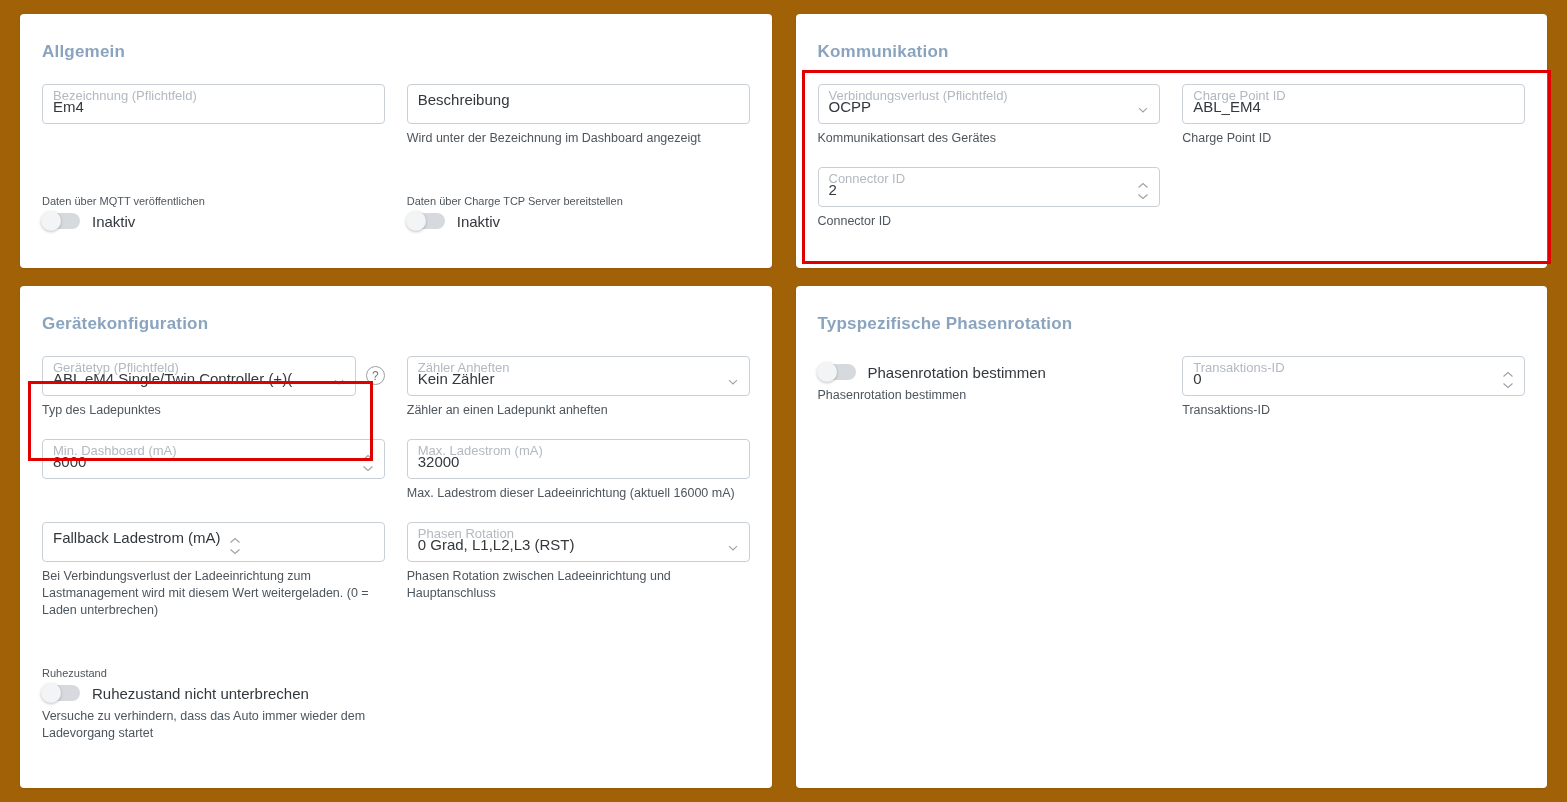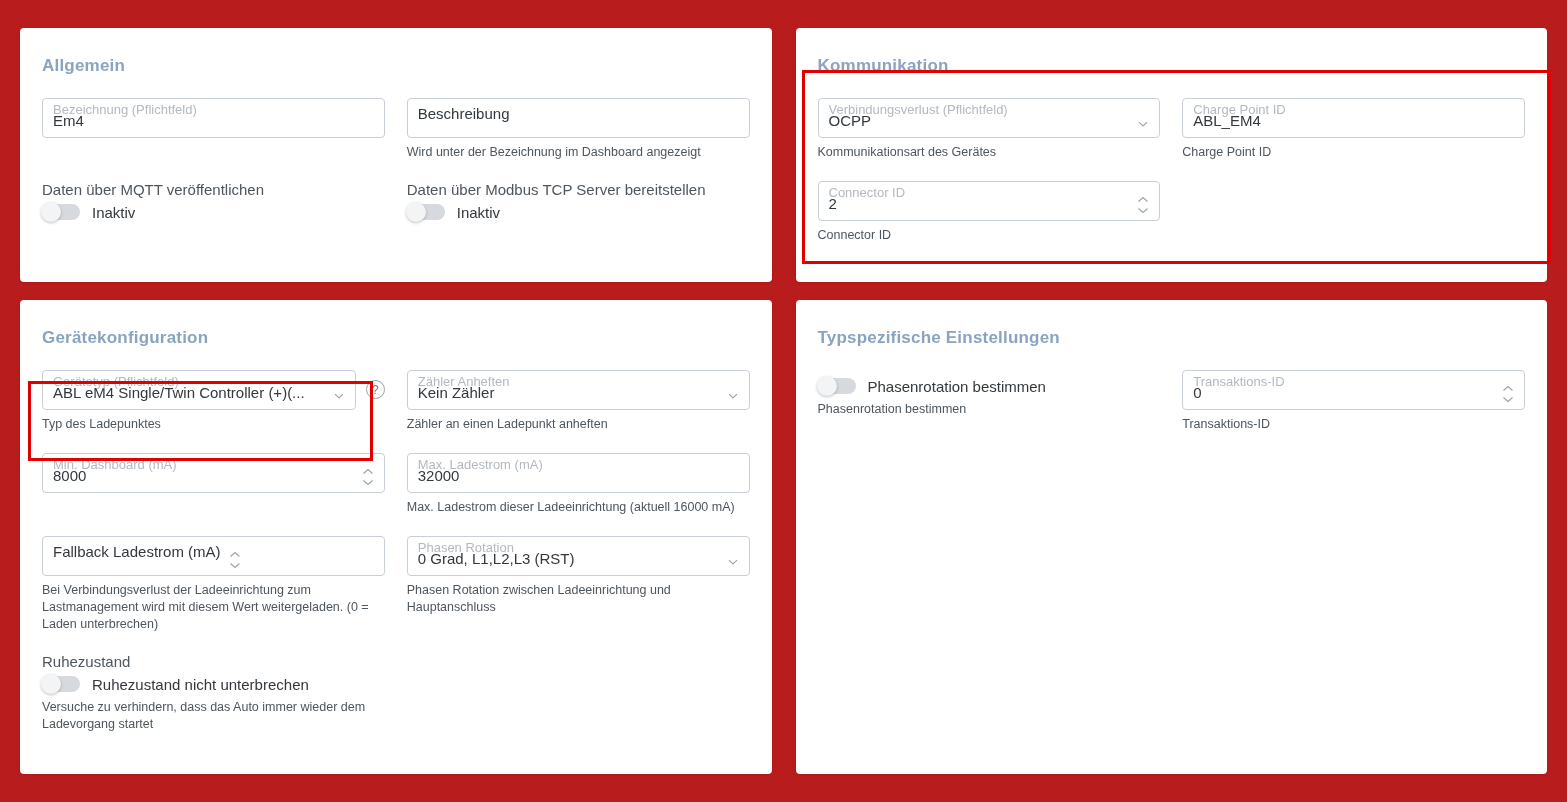--- a/index.html
+++ b/index.html
@@ -6,22 +6,22 @@
   html, body {
     margin: 0; padding: 0;
     width: 1567px; height: 802px;
     background: #eef1f5;
     font-family: "Liberation Sans", sans-serif;
     overflow: hidden;
   }
   .page {
     position: relative;
     width: 1567px; height: 802px;
-    background: #b91c1c;
-    padding: 28px 20px;
+    background: #a16207;
+    padding: 14px 20px;
     display: grid;
     grid-template-columns: 1fr 1fr;
     grid-template-rows: auto 1fr;
     column-gap: 24px;
     row-gap: 18px;
   }
   .card {
     background: #ffffff;
     border-radius: 4px;
     box-shadow: 0 1px 3px rgba(0,0,0,0.09);
@@ -121,23 +121,24 @@
     width: 20px; height: 20px;
     border-radius: 50%;
     background: #f3f4f6;
     box-shadow: 0 1px 3px rgba(0,0,0,0.25);
   }
   .toggle-text {
     font-size: 15px;
     color: #33383d;
   }
   .toggle-caption {
-    font-size: 15px;
+    font-size: 11px;
     color: #4d555d;
     margin-bottom: 6px;
+    margin-top: 28px;
   }
   .toggle-helper {
     font-size: 12.5px;
     color: #4d555d;
     margin-top: 6px;
     line-height: 17px;
   }
   .help-icon {
     width: 19px; height: 19px;
     border-radius: 50%;
@@ -194,21 +195,21 @@
         <div class="toggle-caption">Daten über MQTT veröffentlichen</div>
         <div class="toggle-row">
           <div class="toggle">
               <div class="knob"></div>
             </div>
           <div class="toggle-text">Inaktiv</div>
         </div>
       </div>
 
       <div class="field">
-        <div class="toggle-caption">Daten über Modbus TCP Server bereitstellen</div>
+        <div class="toggle-caption">Daten über Charge TCP Server bereitstellen</div>
         <div class="toggle-row">
           <div class="toggle">
               <div class="knob"></div>
             </div>
           <div class="toggle-text">Inaktiv</div>
         </div>
       </div>
     </div>
   </div>
 
@@ -347,21 +348,21 @@
               <div class="knob"></div>
             </div>
           <div class="toggle-text">Ruhezustand nicht unterbrechen</div>
         </div>
         <div class="toggle-helper">Versuche zu verhindern, dass das Auto immer wieder dem Ladevorgang startet</div>
       </div>
     </div>
   </div>
 
   <div class="card">
-    <div class="card-title">Typspezifische Einstellungen</div>
+    <div class="card-title">Typspezifische Phasenrotation</div>
 
     <div class="grid2">
       <div class="field">
         <div class="toggle-row" style="margin-top:8px">
           <div class="toggle">
               <div class="knob"></div>
             </div>
           <div class="toggle-text">Phasenrotation bestimmen</div>
         </div>
         <div class="toggle-helper">Phasenrotation bestimmen</div>

